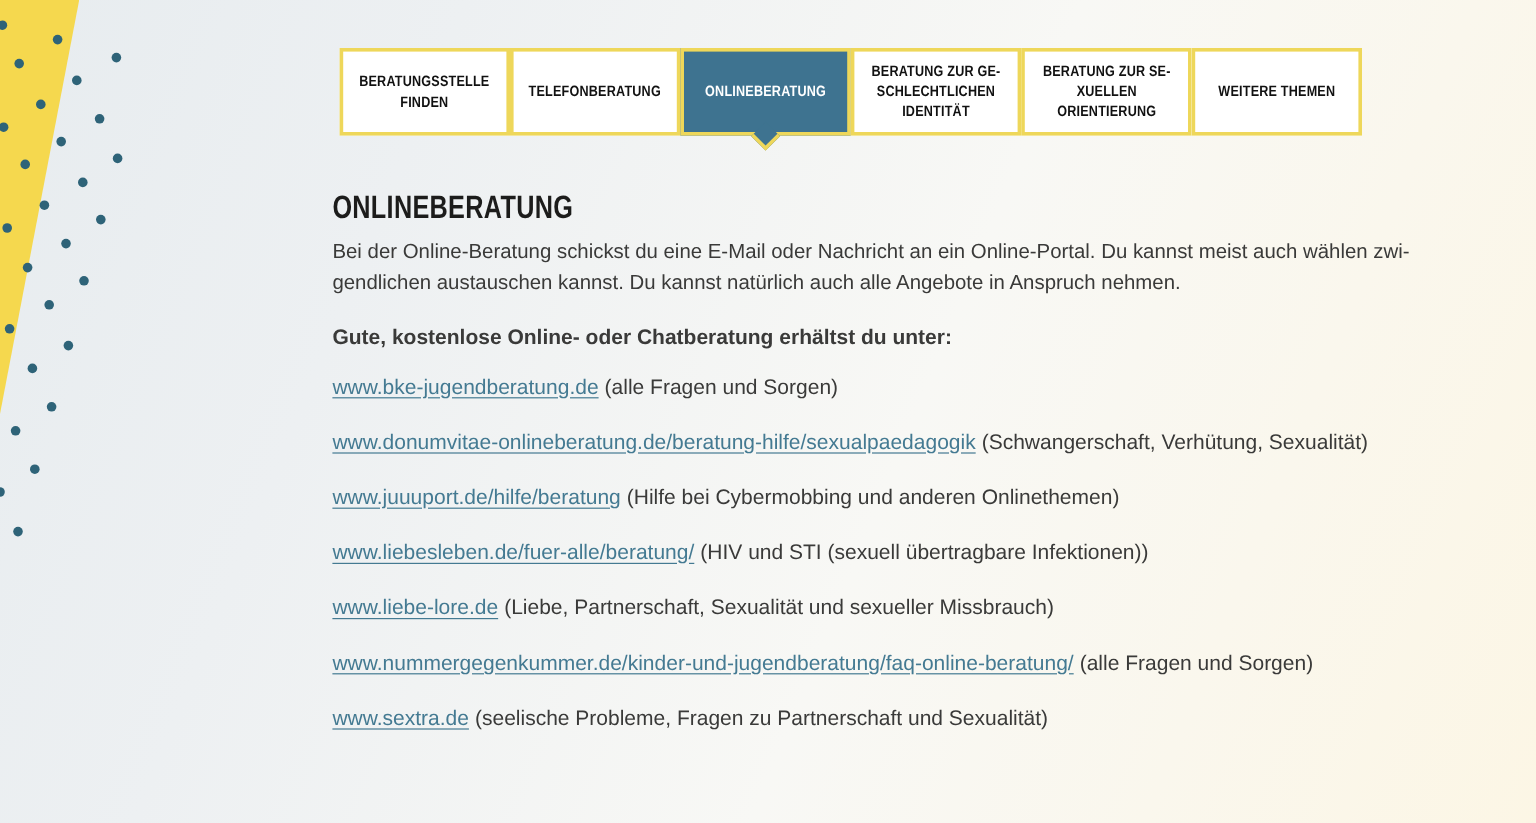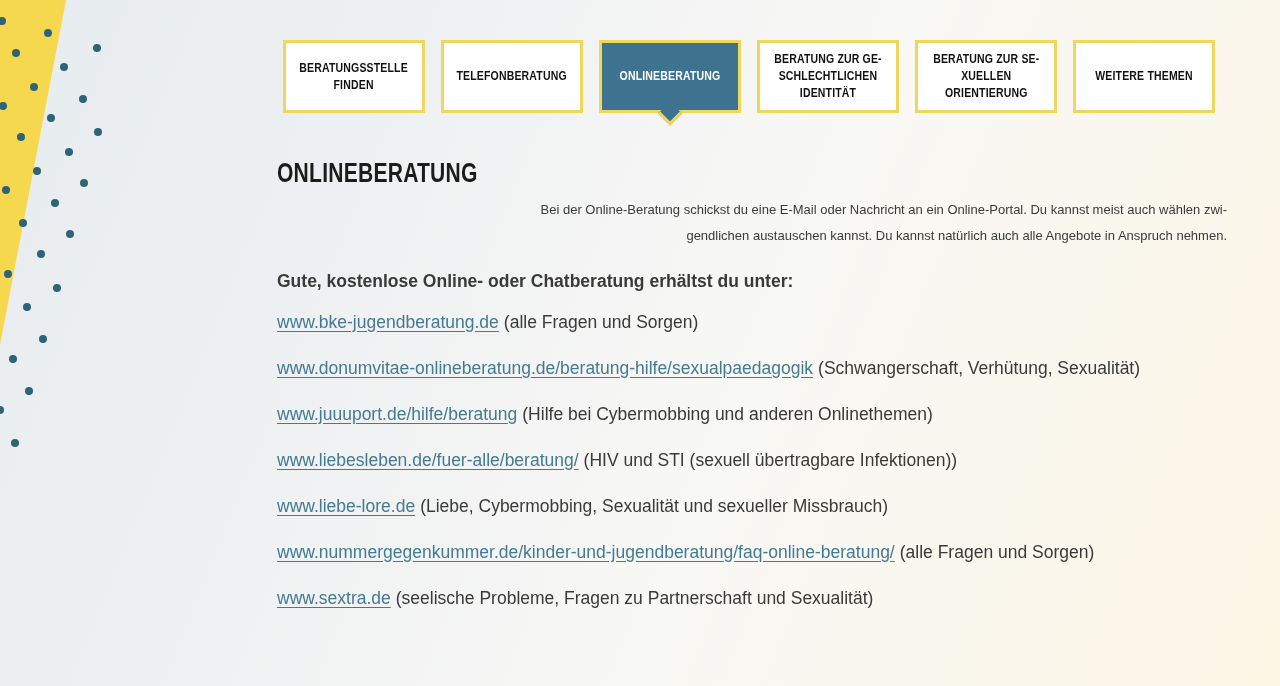--- a/index.html
+++ b/index.html
@@ -25,21 +25,21 @@
     background:var(--yellow);
     clip-path:polygon(0 0,66px 0,0 345px);
   }
   .dot{
     position:absolute;width:8px;height:8px;border-radius:50%;
     background:var(--dot);transform:translate(-50%,-50%);
   }
   
   .tabbar{
     position:absolute;left:283px;top:40px;
-    display:flex;gap:16px;
+    display:flex;gap:0;
   }
   .tab{
     width:142px;min-height:73px;
     border:3px solid var(--border-yellow);
     background:#fff;
     display:flex;align-items:center;justify-content:center;
     text-align:center;
     position:relative;
     cursor:pointer;
   }
@@ -67,21 +67,21 @@
   .content h1{
     margin-top:158px;
     font-size:27px;line-height:30px;font-weight:bold;color:var(--heading);
   }
   .content h1 .condensed{
     display:inline-block;transform:scaleX(0.78);transform-origin:left bottom;
     white-space:nowrap;letter-spacing:0.3px;
   }
   .intro{margin-top:9px;}
   .para-line{
-    font-size:13px;line-height:25.5px;white-space:nowrap;color:var(--text);text-align:right;
+    font-size:17px;line-height:25.5px;white-space:nowrap;color:var(--text);
   }
   .lead{
     margin-top:21px;font-size:17.5px;line-height:25.5px;color:var(--text);font-weight:bold;
   }
   .links{margin-top:15px;}
   .link-row{
     margin-bottom:20.5px;font-size:17.5px;line-height:25.5px;white-space:nowrap;
   }
   .link{
     color:var(--link);text-decoration:underline;text-underline-offset:3px;cursor:pointer;text-align:right;
@@ -201,21 +201,21 @@
 
       <p class="link-row">
         <a class="link" href="#">www.juuuport.de/hilfe/beratung</a><span class="note">(Hilfe bei Cybermobbing und anderen Onlinethemen)</span>
       </p>
 
       <p class="link-row">
         <a class="link" href="#">www.liebesleben.de/fuer-alle/beratung/</a><span class="note">(HIV und STI (sexuell übertragbare Infektionen))</span>
       </p>
 
       <p class="link-row">
-        <a class="link" href="#">www.liebe-lore.de</a><span class="note">(Liebe, Cybermobbing, Sexualität und sexueller Missbrauch)</span>
+        <a class="link" href="#">www.liebe-lore.de</a><span class="note">(Liebe, Partnerschaft, Sexualität und sexueller Missbrauch)</span>
       </p>
 
       <p class="link-row">
         <a class="link" href="#">www.nummergegenkummer.de/kinder-und-jugendberatung/faq-online-beratung/</a><span class="note">(alle Fragen und Sorgen)</span>
       </p>
 
       <p class="link-row">
         <a class="link" href="#">www.sextra.de</a><span class="note">(seelische Probleme, Fragen zu Partnerschaft und Sexualität)</span>
       </p>
     </div>

